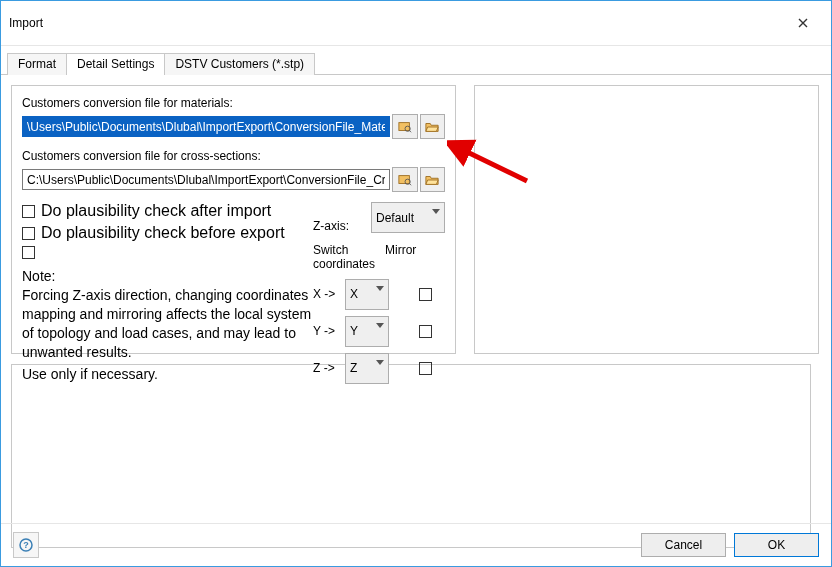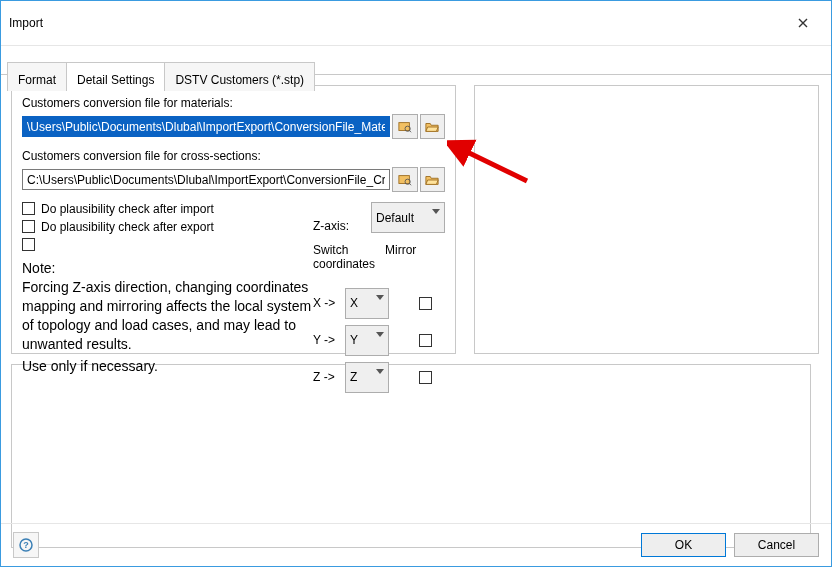--- a/index.html
+++ b/index.html
@@ -2,48 +2,48 @@
 <html><head>
 <meta charset="utf-8">
 <style>
   html,body{margin:0;padding:0;font-family:"Segoe UI",Tahoma,sans-serif;font-size:12px;color:#000;background:#fff}
   .window{box-sizing:border-box;width:832px;height:567px;border:1px solid #3a9be0;background:#fff;position:relative}
   .titlebar{display:flex;align-items:center;height:28px;padding:8px 8px;border-bottom:1px solid #e6e6e6}
   .title{flex:1;font-size:12px}
   .close-btn{width:40px;height:24px;display:flex;align-items:center;justify-content:center;cursor:default}
   .close-x{width:10px;height:10px;stroke:#333;stroke-width:1.4}
   .tabs{display:flex;align-items:flex-end;height:24px;padding-left:6px;margin-top:4px;border-bottom:1px solid #c8c8c8}
-  .tab{padding:10px 10px 4px;border:1px solid #c8c8c8;border-bottom:none;background:#f6f6f6;margin-right:0;position:relative;top:17px;cursor:default;font-size:12px}
+  .tab{padding:3px 10px 4px;border:1px solid #c8c8c8;border-bottom:none;background:#f6f6f6;margin-right:0;position:relative;top:1px;cursor:default;font-size:12px}
   .tab+.tab{margin-left:-1px}
   .tab.active{background:#fff;z-index:1}
   .body{display:flex;gap:18px;padding:10px 10px 0}
   .panel{border:1px solid #c8c8c8;padding:10px;box-sizing:border-box}
   .panel-left{width:445px;height:269px}
   .panel-right{width:345px;height:269px}
   .lbl{display:block;margin-bottom:4px;font-size:12px}
   .row-path{display:flex;align-items:center;margin-bottom:10px}
   .path-input{flex:0 0 368px;height:21px;border:1px solid #7a7a7a;padding:0 4px;font-family:inherit;font-size:12px;box-sizing:border-box}
   .path-input.sel{background:#0a62c3;color:#fff;border-color:#0a62c3}
   .icon-btn{width:24px;height:23px;border:1px solid #adadad;background:#efefef;margin-left:2px;display:flex;align-items:center;justify-content:center;cursor:default}
   .ic{width:14px;height:14px}
   .cols{display:flex;margin-top:6px}
   .col-left{width:300px}
   .col-right{flex:1}
-  .chk-row{display:flex;margin-bottom:4px;font-size:12px}
+  .chk-row{display:flex;align-items:center;margin-bottom:4px;font-size:16px}
   .chkbox{width:13px;height:13px;border:1px solid #333;margin-right:6px;box-sizing:border-box}
   .note{margin-top:8px;font-size:14px;line-height:1.35;max-width:290px}
   .lab-zaxis{display:flex;align-items:flex-end}
   .z-label{width:58px}
   .select{width:74px;height:31px;border:1px solid #adadad;background:#efefef;display:flex;align-items:center;padding:12px 4px;box-sizing:border-box;position:relative;font-size:12px}
   .select.small{width:44px}
   .select .caret{position:absolute;right:4px;top:6px;border-left:4px solid transparent;border-right:4px solid transparent;border-top:5px solid #555}
   .axis-row{display:flex;align-items:center;margin-bottom:6px}
   .axis-label{width:32px}
   .mir-hd{display:inline-block;width:40px;text-align:left}
-  .sw-hd{line-height:1.2;margin-top:10px;margin-bottom:16px;display:flex}
+  .sw-hd{line-height:1.2;margin-top:10px;margin-bottom:7px;display:flex}
   .mir-box{width:13px;height:13px;border:1px solid #333;margin-left:30px;box-sizing:border-box}
   .panel-bottom{width:800px;height:184px;border:1px solid #c8c8c8;margin:10px 10px 0;box-sizing:border-box}
   .footer{position:absolute;left:0;right:0;bottom:0;height:42px;display:flex;align-items:center;padding:0 12px;border-top:1px solid #e6e6e6}
   .help-btn{width:24px;height:24px;border:1px solid #c8c8c8;background:#f6f6f6;display:flex;align-items:center;justify-content:center;cursor:default}
   .spacer{flex:1}
   .btn{width:85px;height:24px;border:1px solid #adadad;background:#eee;font-family:inherit;font-size:12px;margin-left:8px;cursor:default}
   .btn.primary{border-color:#0078d7}
   .arrow-annot{position:absolute;left:446px;top:130px;pointer-events:none}
 </style>
 </head>
@@ -104,21 +104,21 @@
       </div>
 
       <div class="cols">
         <div class="col-left">
           <div class="chk-row">
               <span class="chkbox"></span>
               <span>Do plausibility check after import</span>
             </div>
           <div class="chk-row">
               <span class="chkbox"></span>
-              <span>Do plausibility check after export</span>
+              <span>Do plausibility check before export</span>
             </div>
           <div class="chk-row">
               <span class="chkbox"></span>
             </div>
           <div class="note">
             <span>Note:</span><br>
             <span>Forcing Z-axis direction, changing coordinates mapping and mirroring affects the local system of topology and load cases, and may lead to unwanted results.</span>
             <div style="margin-top:4px">Use only if necessary.</div>
           </div>
         </div>
@@ -176,16 +176,16 @@
   </svg>
 
   <div class="footer">
     <div class="help-btn">
       <svg width="14" height="14" viewBox="0 0 14 14">
           <circle cx="7" cy="7" r="6" fill="none" stroke="#3a7fb5" stroke-width="1.5"></circle>
           <text x="7" y="10" text-anchor="middle" font-size="9" fill="#3a7fb5" font-weight="bold">?</text>
         </svg>
     </div>
     <div class="spacer"></div>
+    <button class="btn">Cancel</button>
     <button class="btn primary">OK</button>
-    <button class="btn">Cancel</button>
   </div>
 </div>
 
 </body></html>

